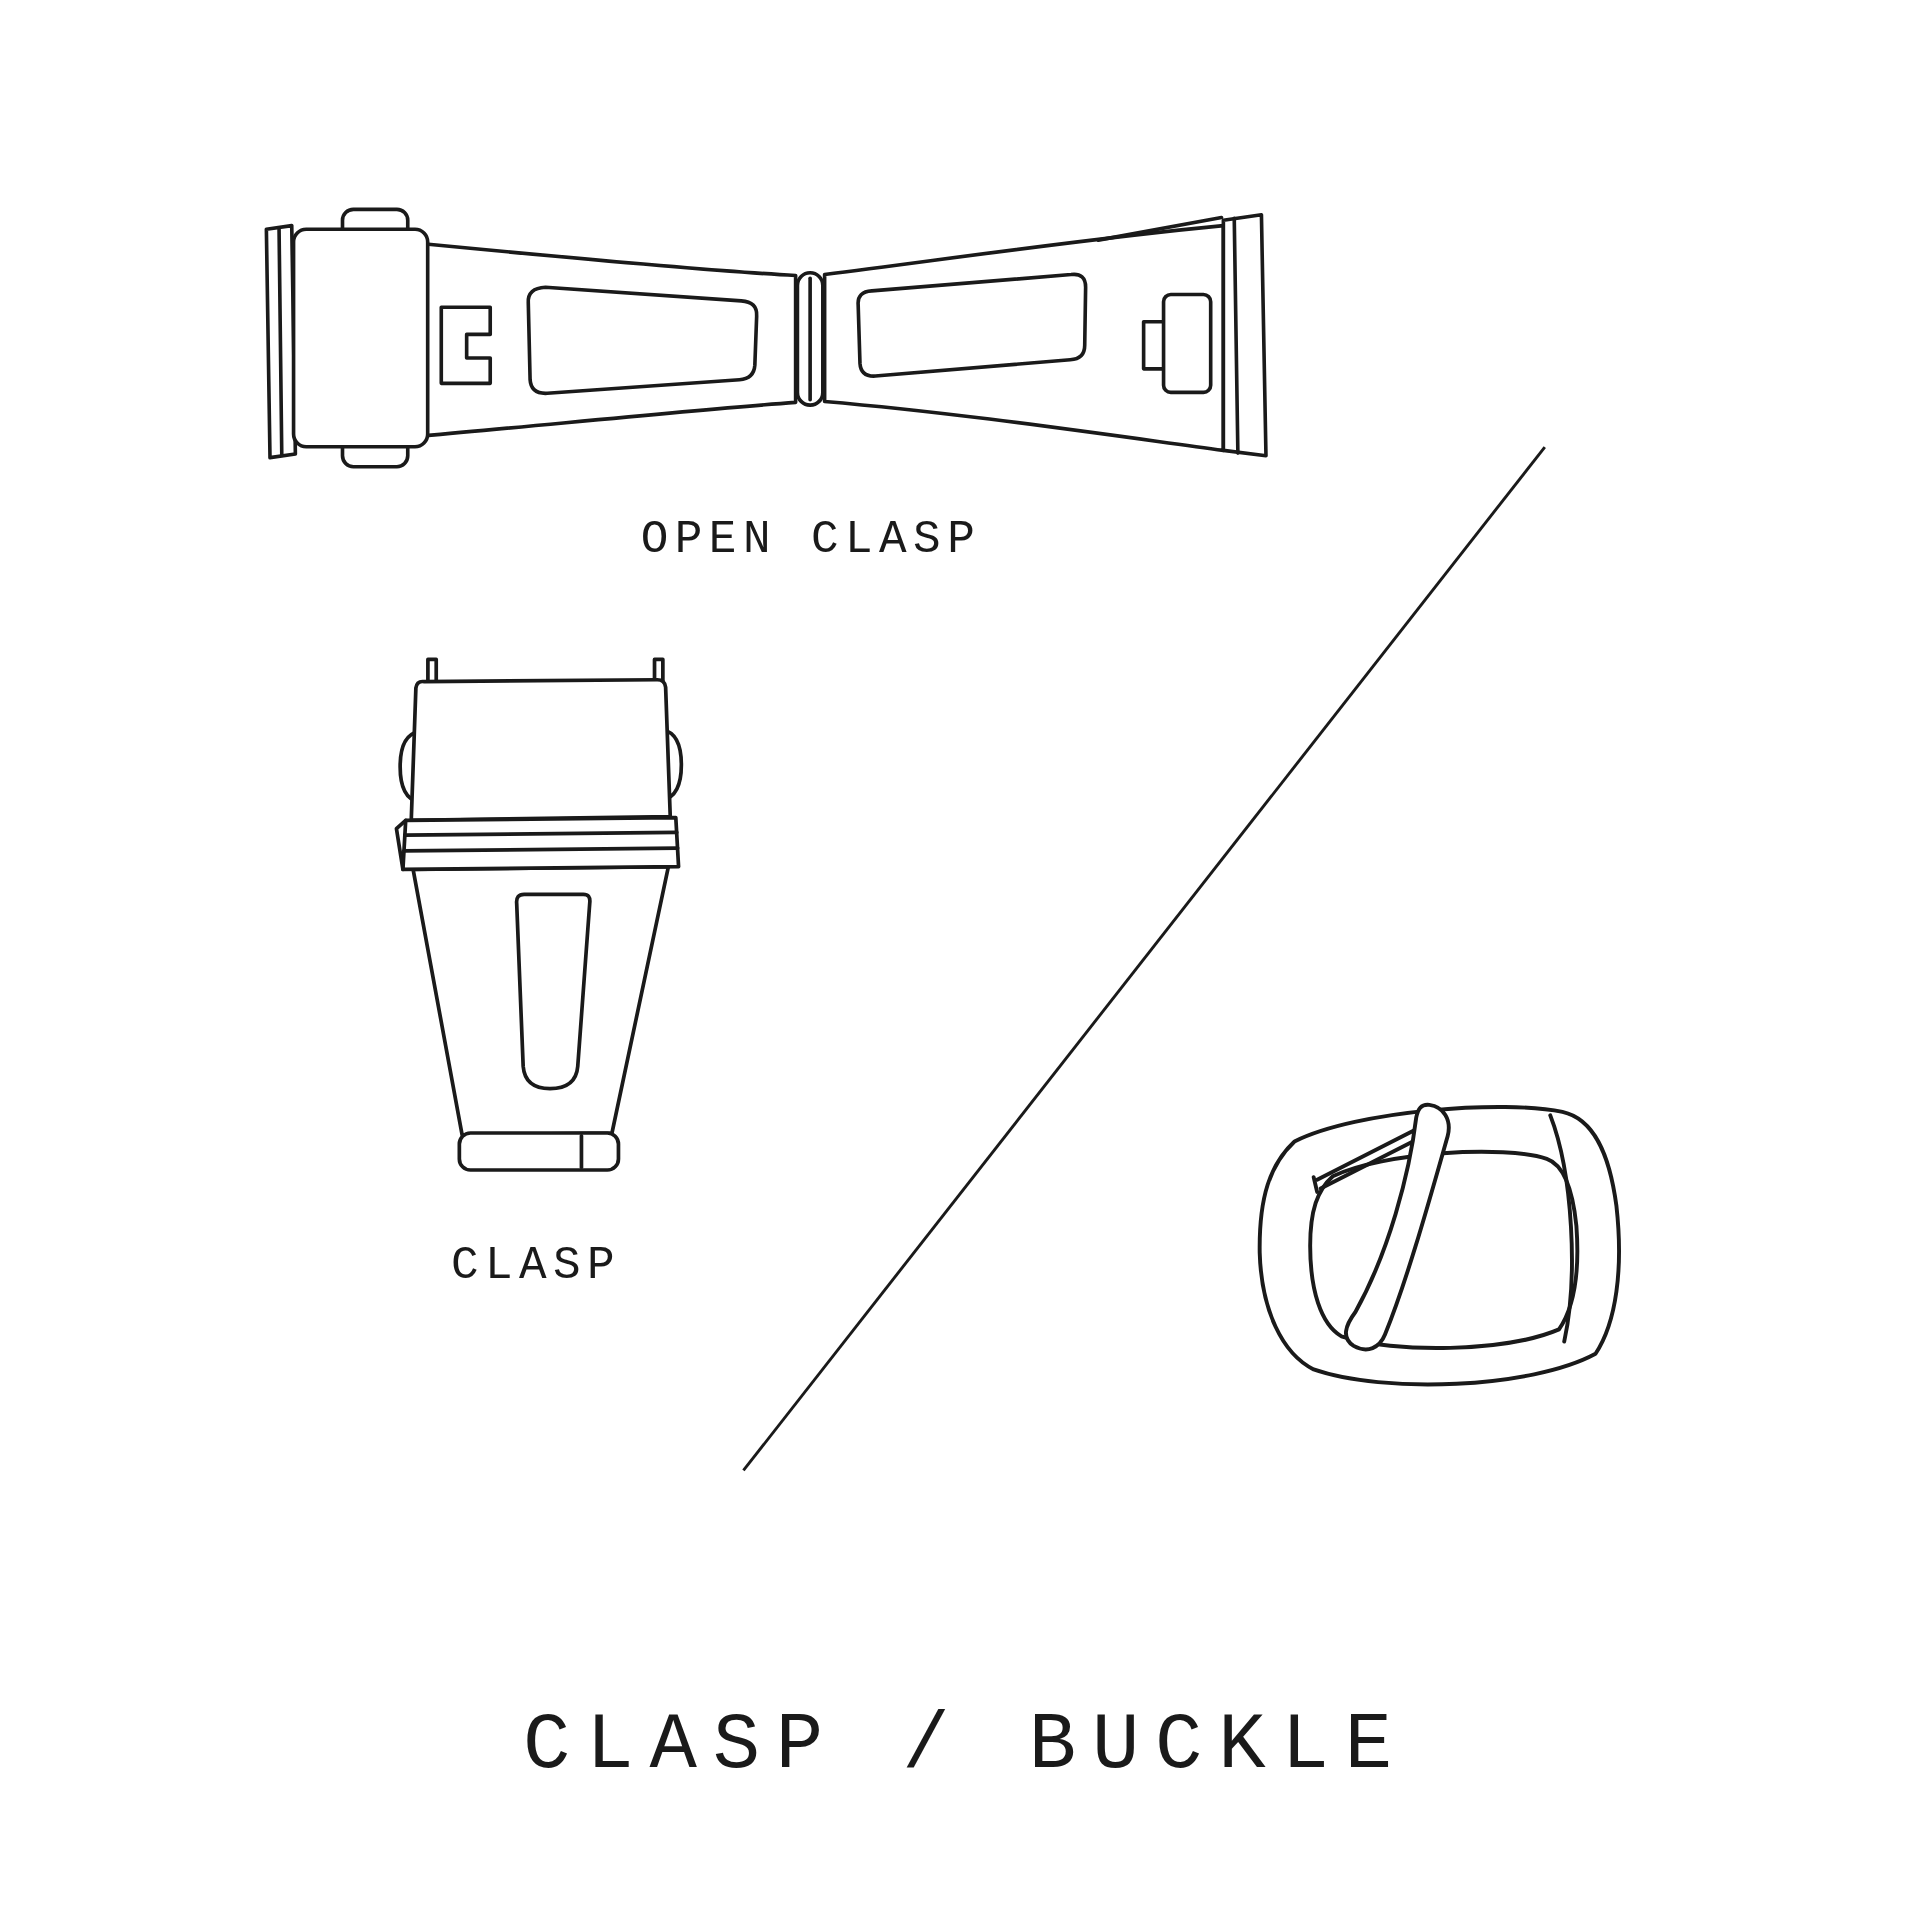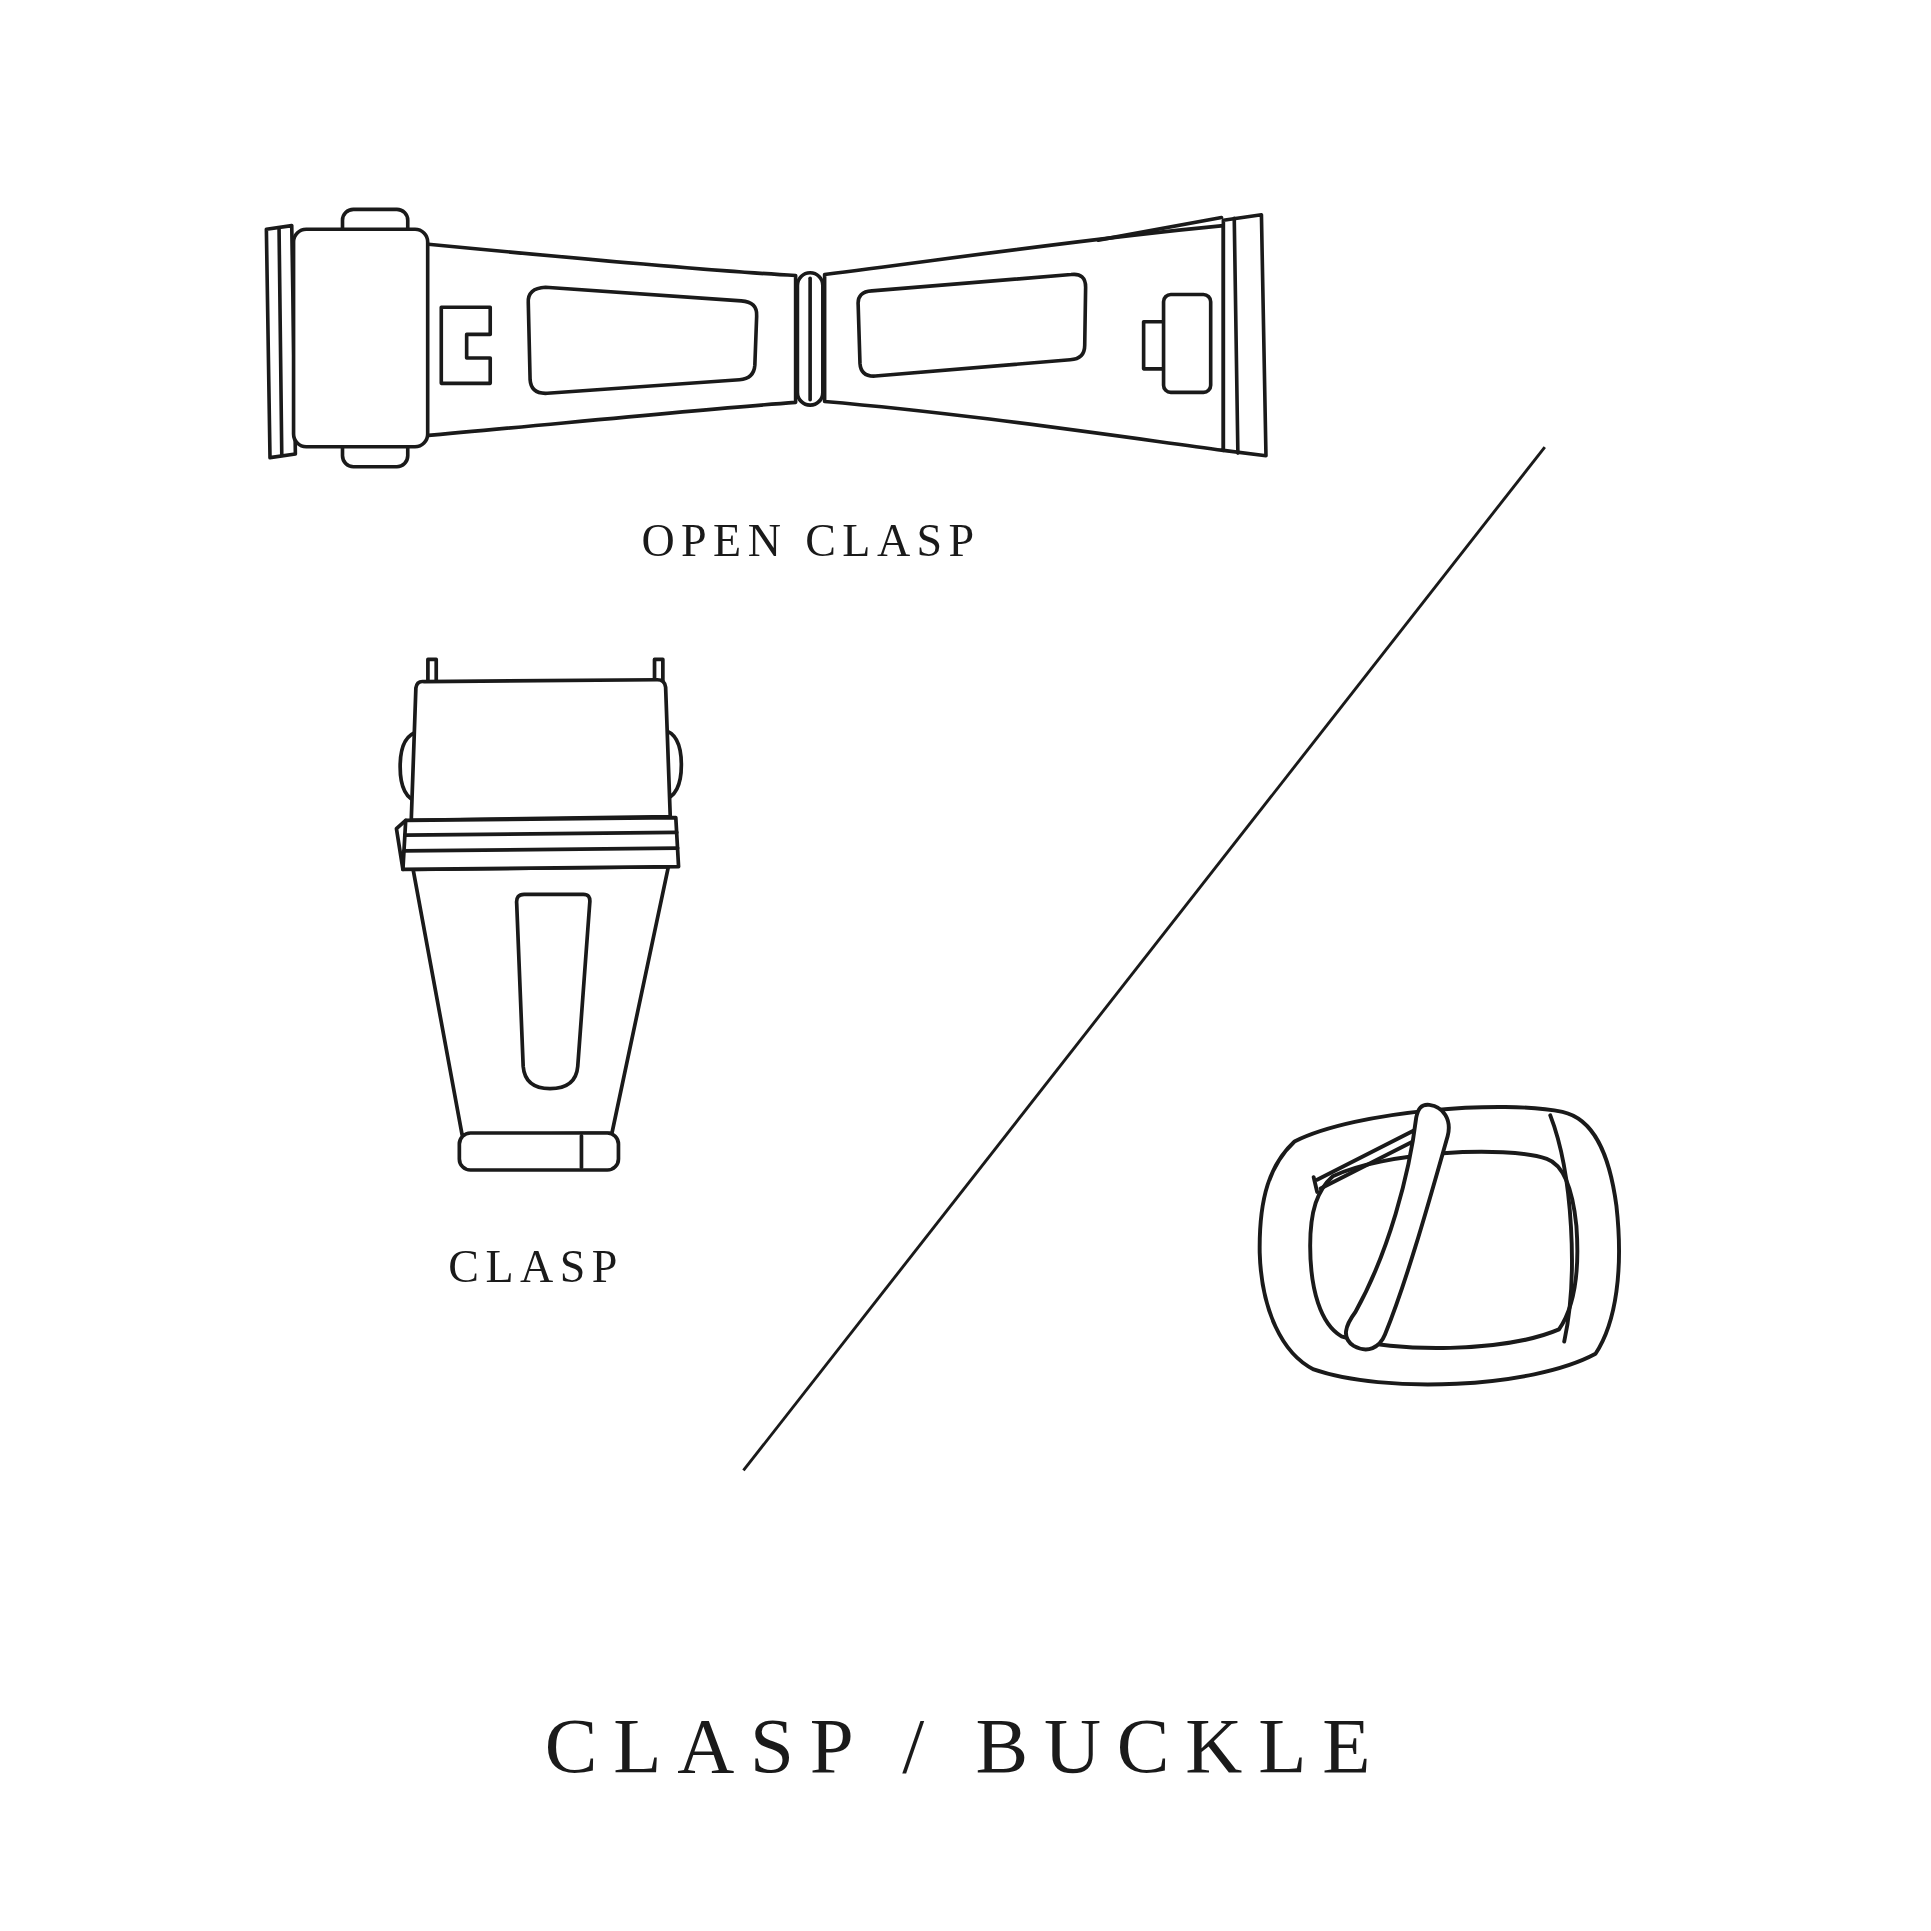--- a/index.html
+++ b/index.html
@@ -2,21 +2,21 @@
 <html><head>
 <meta charset="utf-8">
 <style>
   html, body { margin: 0; padding: 0; background: #ffffff; }
   .page {
     position: relative;
     width: 1704px;
     height: 1931px;
     background: #ffffff;
     overflow: hidden;
-    font-family: Liberation Serif, serif;
+    font-family: Liberation Mono, monospace;
     color: #1a1a1a;
   }
   .fig { position: absolute; }
   svg { display: block; overflow: visible; }
   .caption {
     position: absolute;
     color: #1a1a1a;
     text-align: center;
     letter-spacing: 0.14em;
     font-weight: 400;

